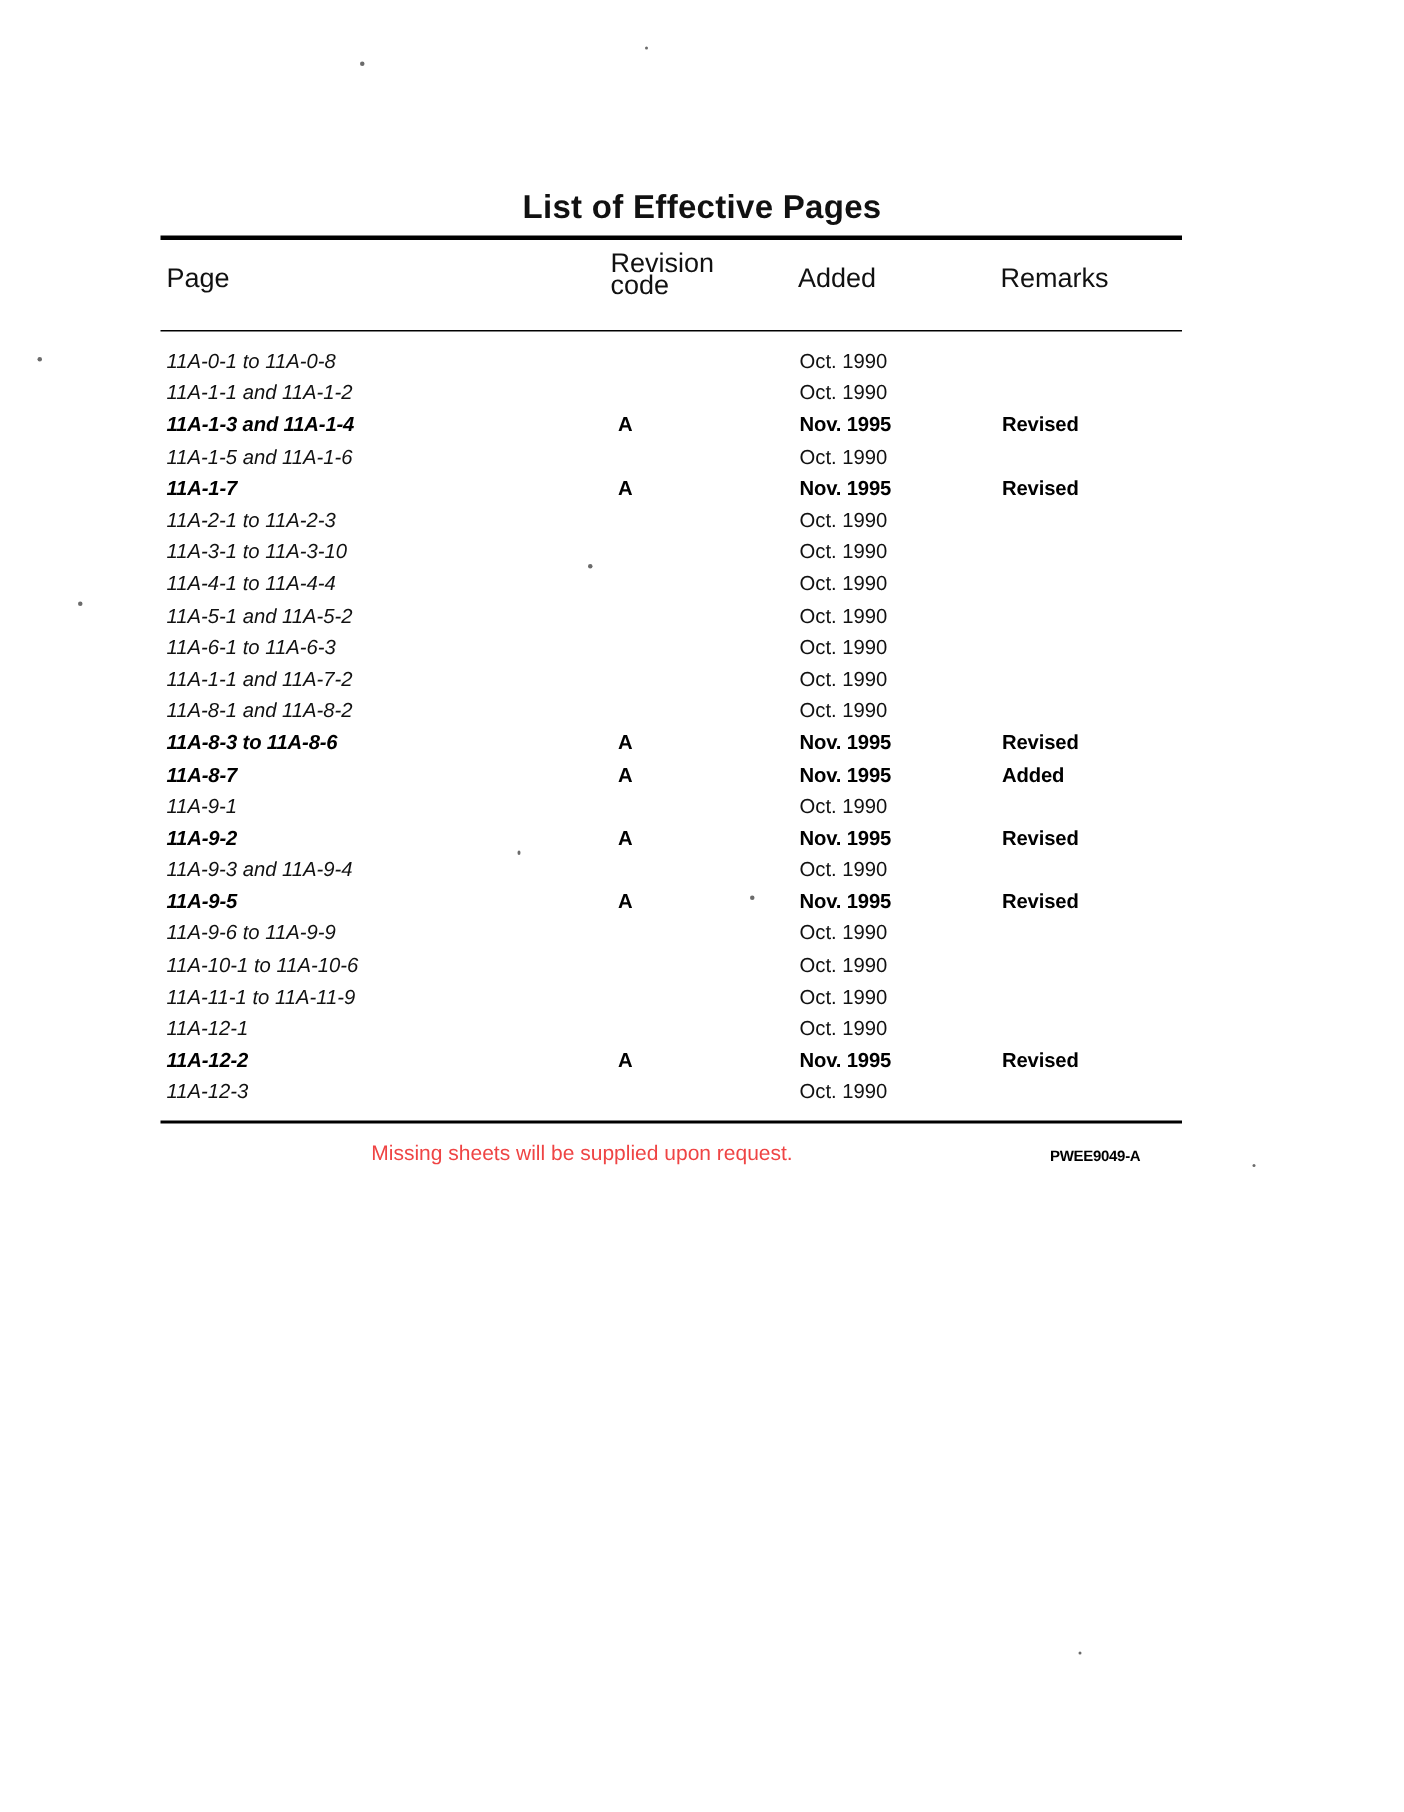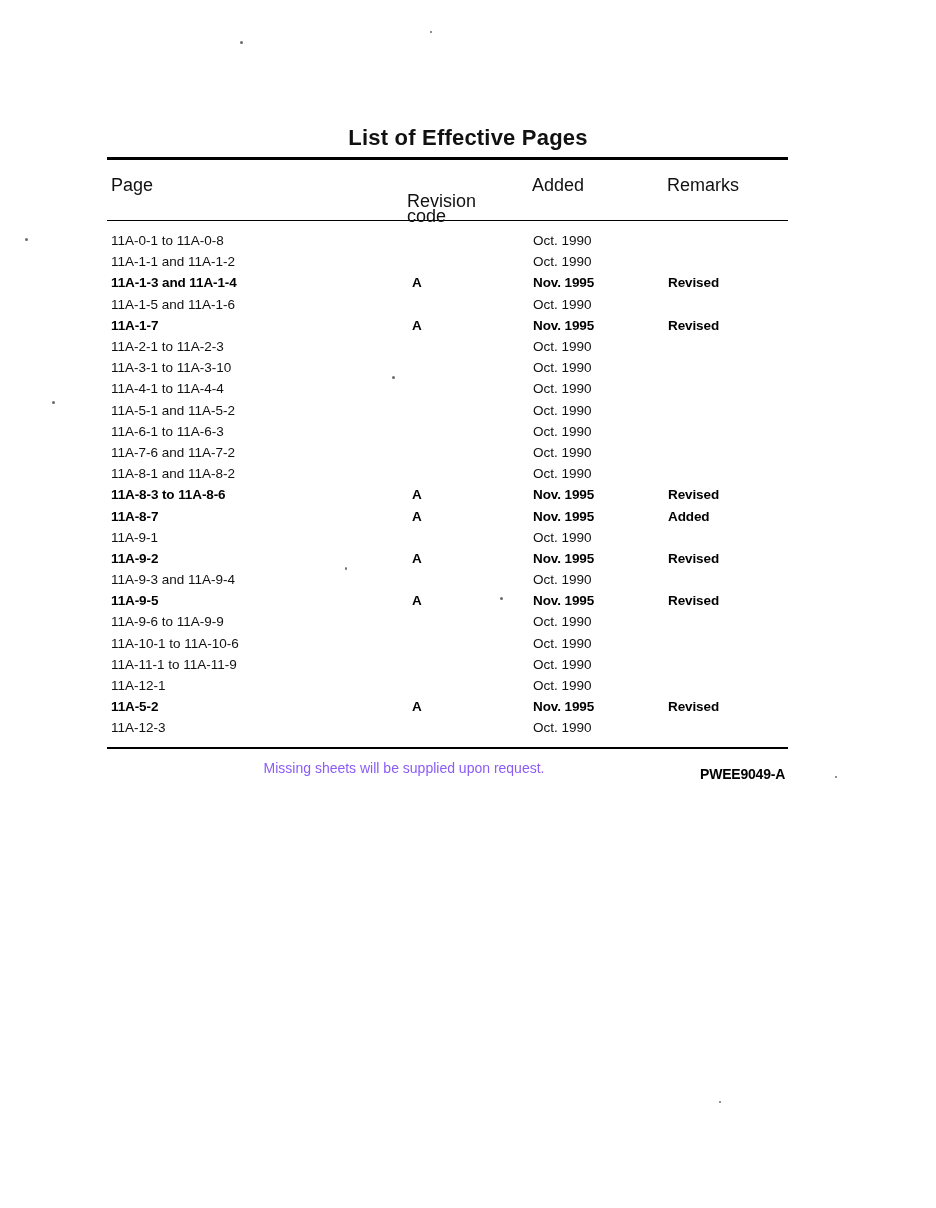--- a/index.html
+++ b/index.html
@@ -62,67 +62,67 @@
     height: 60px;
   }
   .th {
     position: absolute;
     font-size: 18px;
     color: #111;
     line-height: 15px;
     white-space: pre-line;
   }
   .th-page     { left: 4px;   top: 18px; }
-  .th-revision { left: 300px; top: 34px; }
+  .th-revision { left: 300px; top: 8px; }
   .th-date     { left: 425px; top: 18px; }
   .th-remarks  { left: 560px; top: 18px; }
 
   
   .tbody {
     position: relative;
     padding-top: 9px;
     padding-bottom: 8px;
   }
   .row {
     position: relative;
     height: 21.2px;
   }
   .cell {
     position: absolute;
     font-size: 13.5px;
     line-height: 21.2px;
     color: #111;
     white-space: nowrap;
   }
-  .c-page    { left: 4px; }
+  .c-page    { left: 4px; font-style: italic; }
   .c-rev     { left: 305px; }
   .c-date    { left: 426px; text-align: center; }
   .c-remarks { left: 561px; }
 
   .row.bold .cell {
     font-weight: bold;
     color: #000;
     letter-spacing: -.1px;
   }
 
   
   #footer-note {
     position: absolute;
     top: 760px;
-    left: 16px;
+    left: 0;
     width: 776px;
     text-align: center;
     font-size: 14px;
-    color: #8b5cf6;
+    color: #ef4444;
   }
   #doc-code {
     position: absolute;
     top: 766px;
     left: 700px;
-    font-size: 14px;
+    font-size: 10px;
     font-weight: bold;
     letter-spacing: -.2px;
     color: #000;
   }
 </style>
 </head>
 <body>
 
 <div id="page">
 
@@ -207,21 +207,21 @@
           <div class="cell c-date">Oct. 1990</div>
           <div class="cell c-remarks"></div>
         </div>
         <div class="row">
           <div class="cell c-page">11A-6-1 to 11A-6-3</div>
           <div class="cell c-rev"></div>
           <div class="cell c-date">Oct. 1990</div>
           <div class="cell c-remarks"></div>
         </div>
         <div class="row">
-          <div class="cell c-page">11A-7-6 and 11A-7-2</div>
+          <div class="cell c-page">11A-1-1 and 11A-7-2</div>
           <div class="cell c-rev"></div>
           <div class="cell c-date">Oct. 1990</div>
           <div class="cell c-remarks"></div>
         </div>
         <div class="row">
           <div class="cell c-page">11A-8-1 and 11A-8-2</div>
           <div class="cell c-rev"></div>
           <div class="cell c-date">Oct. 1990</div>
           <div class="cell c-remarks"></div>
         </div>
@@ -279,21 +279,21 @@
           <div class="cell c-date">Oct. 1990</div>
           <div class="cell c-remarks"></div>
         </div>
         <div class="row">
           <div class="cell c-page">11A-12-1</div>
           <div class="cell c-rev"></div>
           <div class="cell c-date">Oct. 1990</div>
           <div class="cell c-remarks"></div>
         </div>
         <div class="row bold">
-          <div class="cell c-page">11A-5-2</div>
+          <div class="cell c-page">11A-12-2</div>
           <div class="cell c-rev">A</div>
           <div class="cell c-date">Nov. 1995</div>
           <div class="cell c-remarks">Revised</div>
         </div>
         <div class="row">
           <div class="cell c-page">11A-12-3</div>
           <div class="cell c-rev"></div>
           <div class="cell c-date">Oct. 1990</div>
           <div class="cell c-remarks"></div>
         </div>

